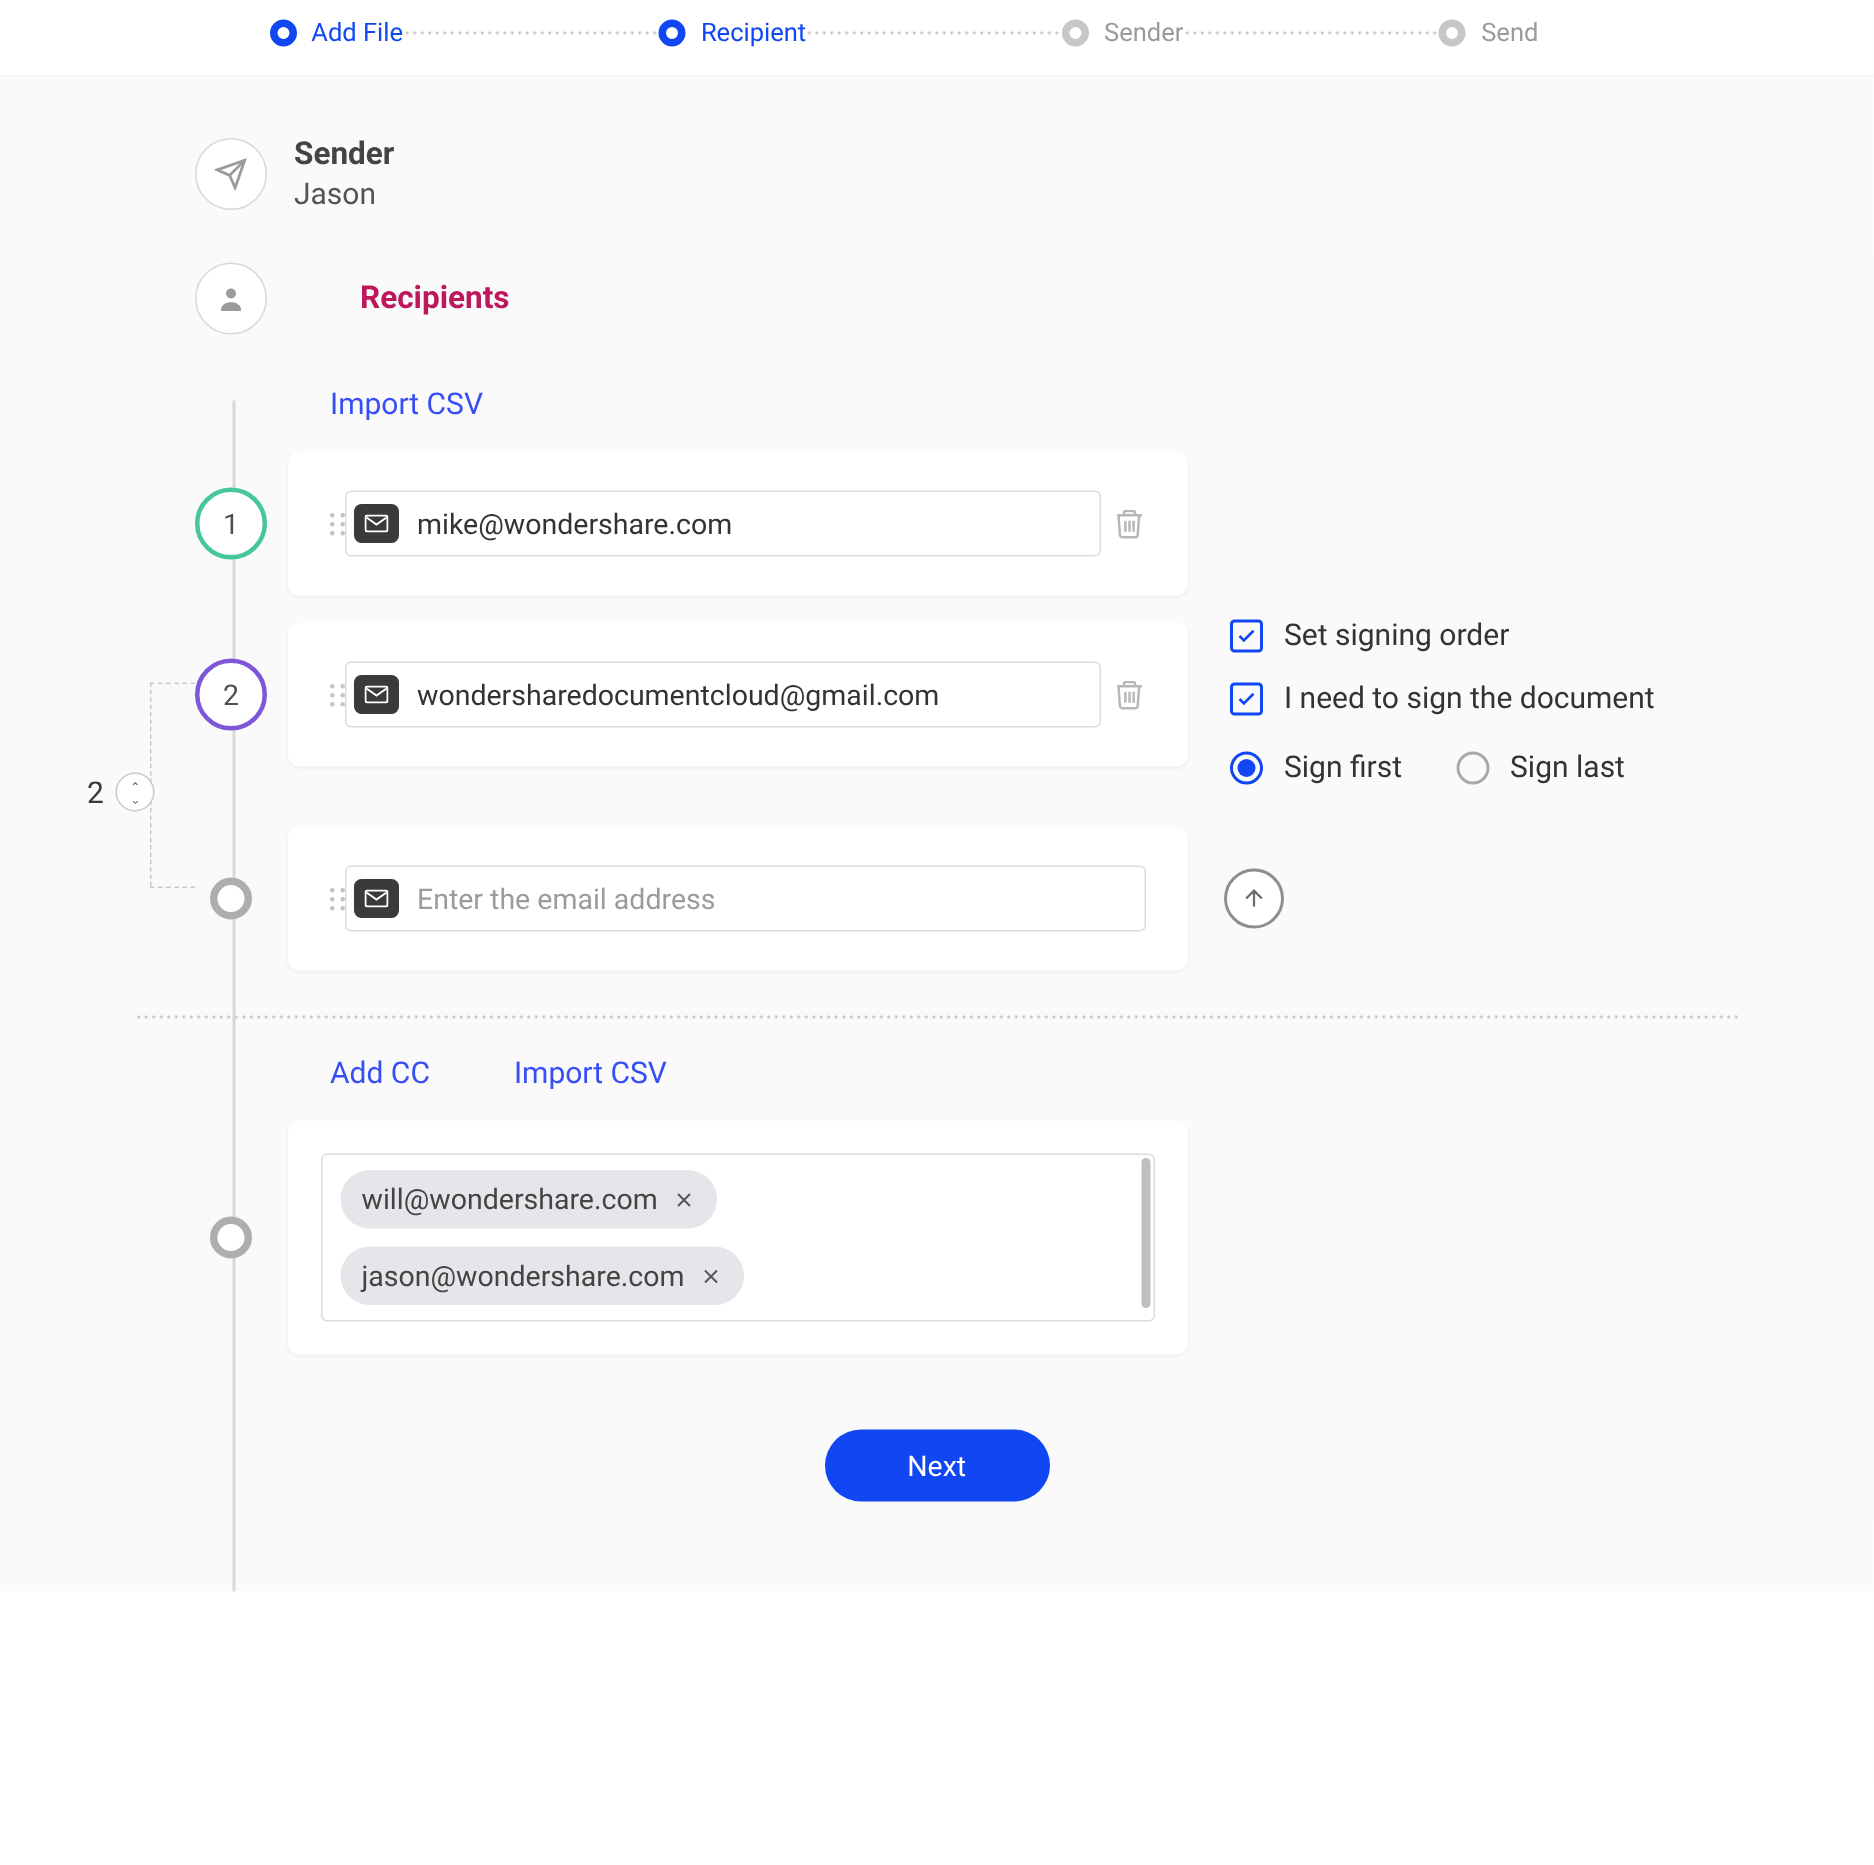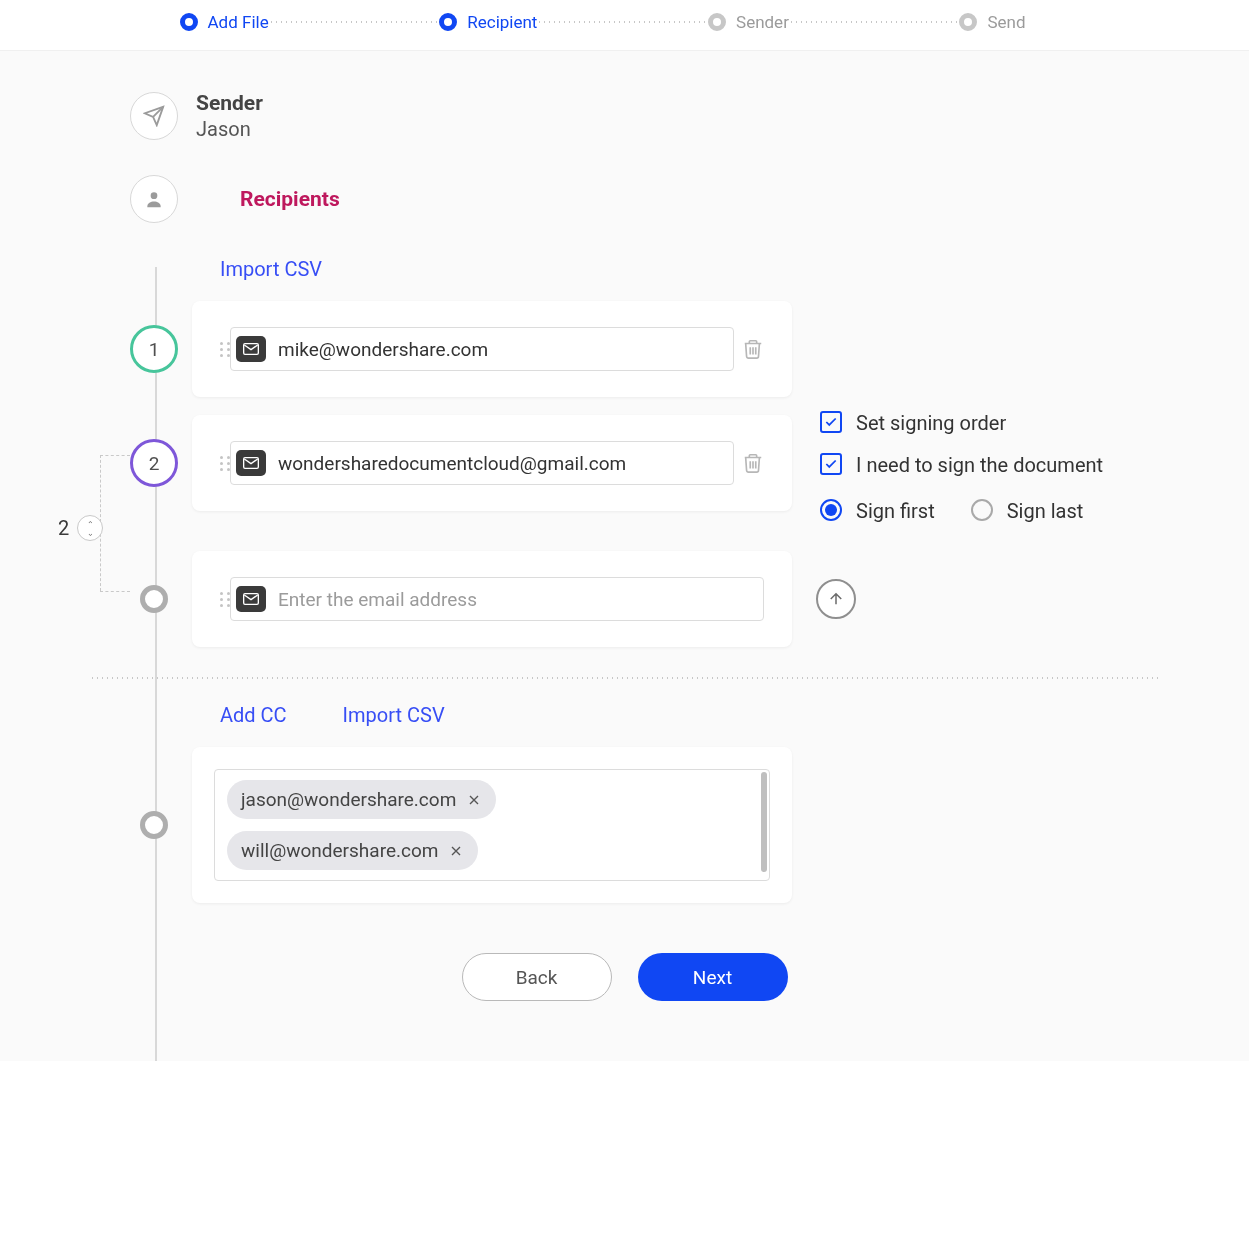--- a/index.html
+++ b/index.html
@@ -193,21 +193,21 @@
     
     .side-options {
       position: absolute;
       left: 820px;
       top: 320px;
       display: flex;
       flex-direction: column;
       gap: 18px;
     }
     .checkbox-row, .radio-row {
-      display: flex; align-items: flex-start; gap: 14px;
+      display: flex; align-items: flex-end; gap: 14px;
       font-size: 20px; color: #333;
       cursor: pointer;
     }
     .checkbox {
       width: 22px; height: 22px;
       border: 2px solid #1047f3;
       border-radius: 3px;
       display: flex; align-items: center; justify-content: center;
     }
     .checkbox svg { width: 14px; height: 14px; }
@@ -507,35 +507,34 @@
       <span class="text-link">Import CSV</span>
     </div>
 
     <div class="card-row">
       <div style="width:48px; display:flex; justify-content:center;">
         <div class="rank-badge gray-ring hollow"></div>
       </div>
       <div class="cc-card">
         <div class="cc-box">
           <div class="chip">
+            <span>will@wondershare.com</span>
+            <svg class="x-icon" viewBox="0 0 24 24" stroke="currentColor" stroke-width="2">
+                <path d="M18 6L6 18M6 6l12 12"></path>
+              </svg>
+          </div>
+          <div class="chip">
             <span>jason@wondershare.com</span>
             <svg class="x-icon" viewBox="0 0 24 24" stroke="currentColor" stroke-width="2">
                 <path d="M18 6L6 18M6 6l12 12"></path>
               </svg>
           </div>
-          <div class="chip">
-            <span>will@wondershare.com</span>
-            <svg class="x-icon" viewBox="0 0 24 24" stroke="currentColor" stroke-width="2">
-                <path d="M18 6L6 18M6 6l12 12"></path>
-              </svg>
-          </div>
           <div class="scroll-thumb"></div>
         </div>
       </div>
     </div>
 
     <div class="btn-row">
-      <div class="btn btn-back">Back</div>
       <div class="btn btn-next">Next</div>
     </div>
 
   </div>
 </div>
 
 </body></html>

